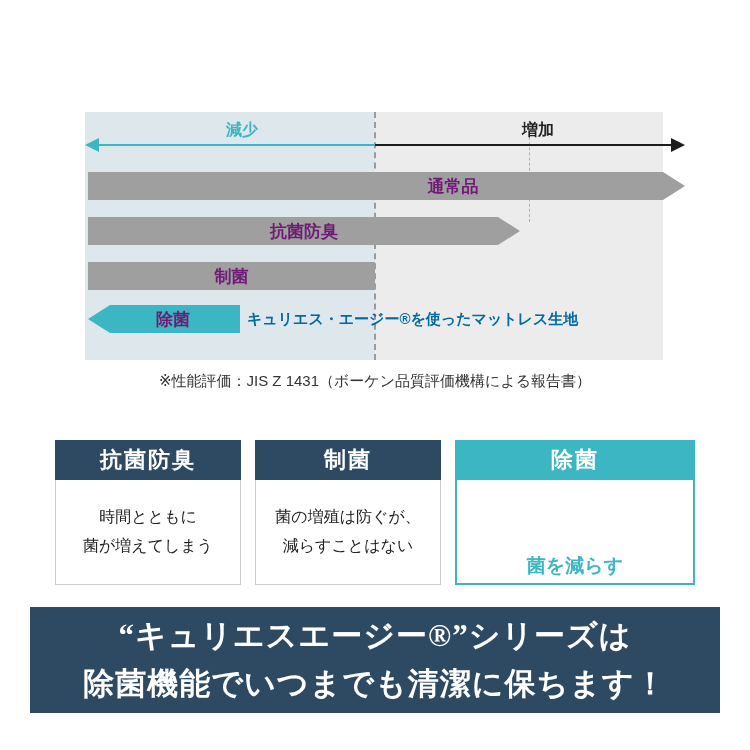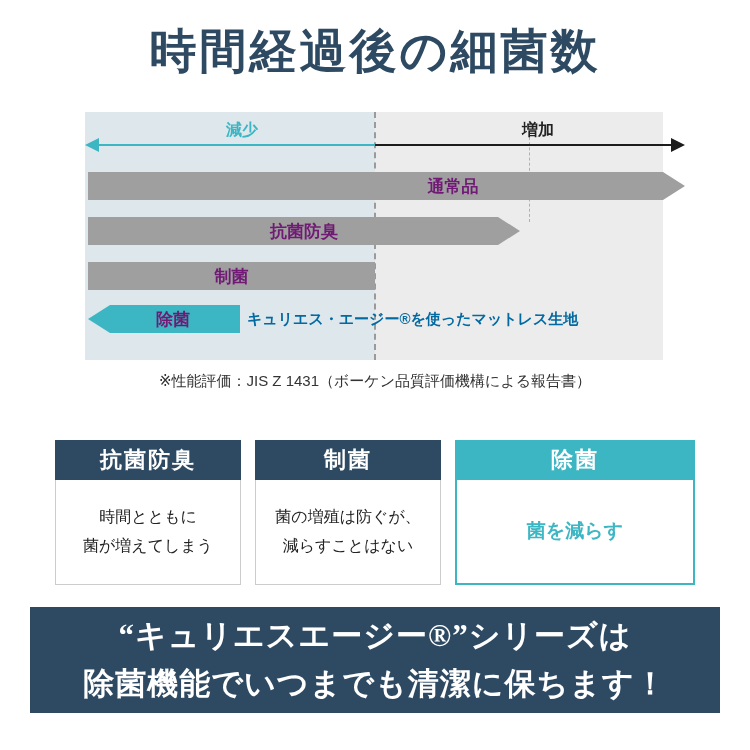--- a/index.html
+++ b/index.html
@@ -59,33 +59,32 @@
   .card2{left:255px;width:186px;}
   .card3{left:455px;width:240px;}
   .card-header{height:40px;line-height:40px;text-align:center;color:#fff;background:var(--navy);
     font-family:var(--serif);font-weight:bold;font-size:22px;letter-spacing:2px;}
   .card3 .card-header{background:var(--teal);}
   .card-body{height:105px;background:#fff;border:1px solid #cccccc;border-top:none;
     display:flex;align-items:center;justify-content:center;text-align:center;
     font-size:16px;line-height:1.8;color:#222;}
   .card-body span{white-space:pre-line;}
   .card3 .card-body{border:2px solid var(--teal);border-top:none;color:var(--teal);
-    font-weight:bold;font-size:19px;}
+    font-weight:bold;font-size:19px;align-items:flex-end;}
 
   
   .banner{position:absolute;left:30px;top:607px;width:690px;height:106px;background:var(--navy);
     color:#fff;display:flex;flex-direction:column;justify-content:center;text-align:center;
     font-family:var(--serif);font-weight:bold;font-size:31px;line-height:1.55;letter-spacing:1px;}
 </style>
 </head>
 <body>
 
 <div class="page">
 
-  <h1 class="title">時間経過後の細菌数</h1>
 
   <div class="chart">
     <div class="shade"></div>
     <div class="vline-short"></div>
     <div class="vline-main"></div>
 
     <div class="dir-label decrease">減少</div>
     <div class="dir-label increase">増加</div>
     <div class="dir-line decrease"></div>
     <div class="dir-head decrease"></div>

